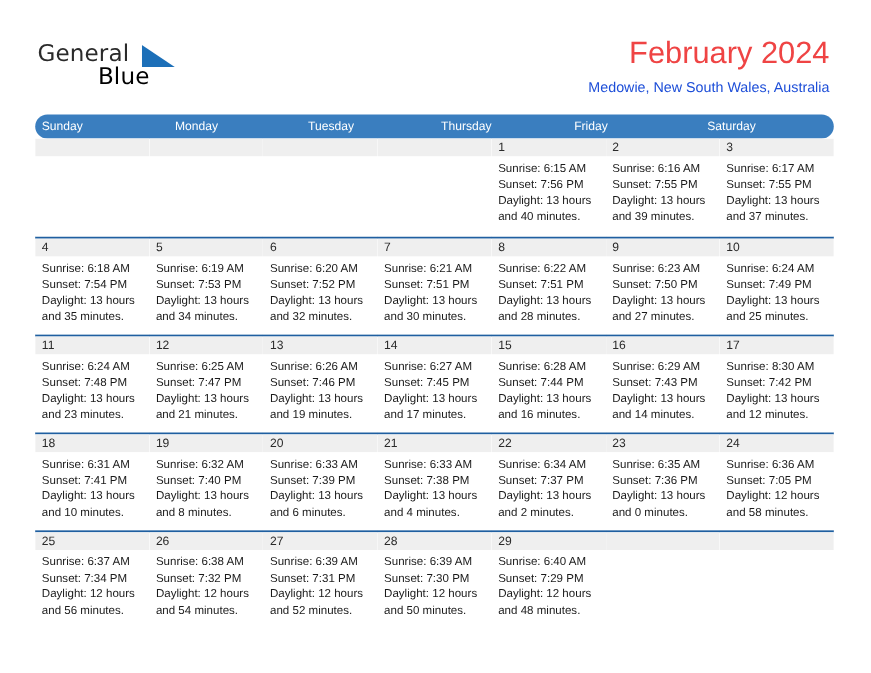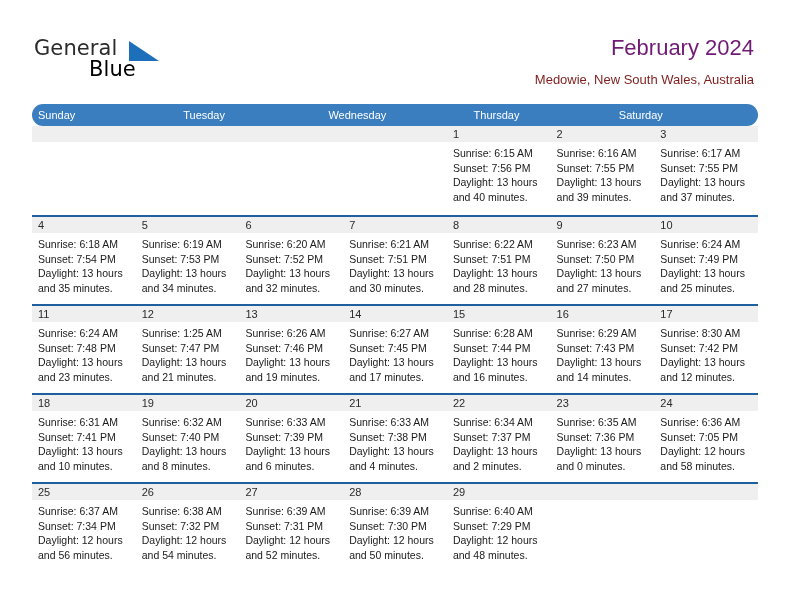--- a/index.html
+++ b/index.html
@@ -63,29 +63,29 @@
   }
   .brand-flag svg { display: block; }
 
   .title-block {
     position: absolute;
     right: 38px;
     top: 32px;
     text-align: right;
   }
   .cal-title {
-    font-size: 22px;
-    color: #701a75;
+    font-size: 28px;
+    color: #ef4444;
     line-height: 32px;
     white-space: nowrap;
   }
   .cal-subtitle {
     margin-top: 8px;
     font-size: 13px;
-    color: #7f1d1d;
+    color: #1d4ed8;
     line-height: 16px;
     white-space: nowrap;
   }
 
   
   .calendar {
     position: absolute;
     left: 32px;
     top: 104px;
     width: 726px;
@@ -163,23 +163,24 @@
     <div class="title-block">
       <div class="cal-title">February 2024</div>
       <div class="cal-subtitle">Medowie, New South Wales, Australia</div>
     </div>
 
   </div>
 
   <div class="calendar">
     <div class="weekday-row" id="weekday-row">
         <div class="weekday">Sunday</div>
+        <div class="weekday">Monday</div>
         <div class="weekday">Tuesday</div>
-        <div class="weekday">Wednesday</div>
         <div class="weekday">Thursday</div>
+        <div class="weekday">Friday</div>
         <div class="weekday">Saturday</div>
       </div>
     <div id="weeks-container">
         <div class="week-row first">
           <div class="day-cell empty">
             <div class="day-number-band"></div>
             <div class="day-details"></div>
           </div>
           <div class="day-cell empty">
             <div class="day-number-band"></div>
@@ -292,21 +293,21 @@
             <div class="day-details">
               <div class="detail-line">Sunrise: 6:24 AM</div>
               <div class="detail-line">Sunset: 7:48 PM</div>
               <div class="detail-line">Daylight: 13 hours</div>
               <div class="detail-line">and 23 minutes.</div>
             </div>
           </div>
           <div class="day-cell">
             <div class="day-number-band">12</div>
             <div class="day-details">
-              <div class="detail-line">Sunrise: 1:25 AM</div>
+              <div class="detail-line">Sunrise: 6:25 AM</div>
               <div class="detail-line">Sunset: 7:47 PM</div>
               <div class="detail-line">Daylight: 13 hours</div>
               <div class="detail-line">and 21 minutes.</div>
             </div>
           </div>
           <div class="day-cell">
             <div class="day-number-band">13</div>
             <div class="day-details">
               <div class="detail-line">Sunrise: 6:26 AM</div>
               <div class="detail-line">Sunset: 7:46 PM</div>

